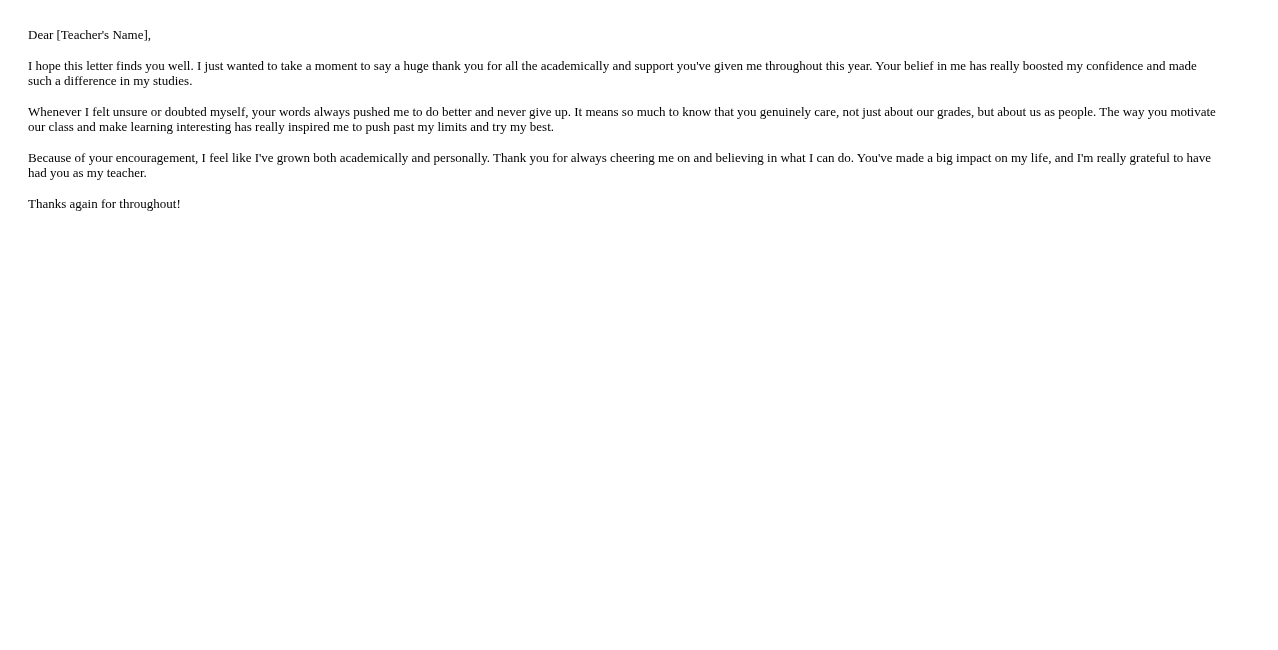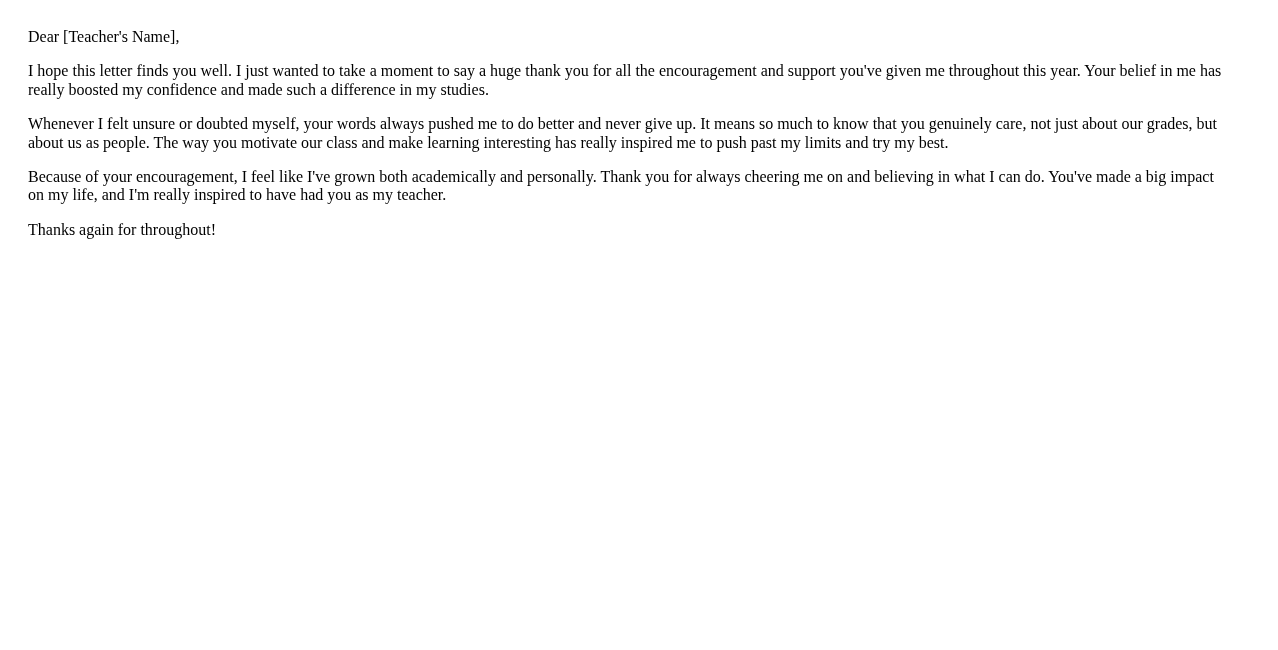--- a/index.html
+++ b/index.html
@@ -13,34 +13,34 @@
     background: #ffffff;
     box-sizing: border-box;
     overflow: hidden;
   }
   .letter {
     box-sizing: border-box;
     padding: 28px 28px 0 28px;
     max-width: 1250px; 
     color: #000000;
     font-family: "Liberation Serif", "DejaVu Serif", serif;
-    font-size: 16px;
+    font-size: 13px;
     line-height: 1.15;
   }
   .letter p {
     margin: 16px 0;
   }
   .letter p:first-child {
     margin-top: 0;
   }
 </style>
 </head>
 <body>
 
 <div class="page">
   <div class="letter">
     <p>Dear [Teacher's Name],</p>
-    <p>I hope this letter finds you well. I just wanted to take a moment to say a huge thank you for all the encouragement and support you've given me throughout this year. Your belief in me has really boosted my confidence and made such a difference in my studies.</p>
+    <p>I hope this letter finds you well. I just wanted to take a moment to say a huge thank you for all the academically and support you've given me throughout this year. Your belief in me has really boosted my confidence and made such a difference in my studies.</p>
     <p>Whenever I felt unsure or doubted myself, your words always pushed me to do better and never give up. It means so much to know that you genuinely care, not just about our grades, but about us as people. The way you motivate our class and make learning interesting has really inspired me to push past my limits and try my best.</p>
-    <p>Because of your encouragement, I feel like I've grown both academically and personally. Thank you for always cheering me on and believing in what I can do. You've made a big impact on my life, and I'm really inspired to have had you as my teacher.</p>
+    <p>Because of your encouragement, I feel like I've grown both academically and personally. Thank you for always cheering me on and believing in what I can do. You've made a big impact on my life, and I'm really grateful to have had you as my teacher.</p>
     <p>Thanks again for throughout!</p>
   </div>
 </div>
 
 </body></html>

